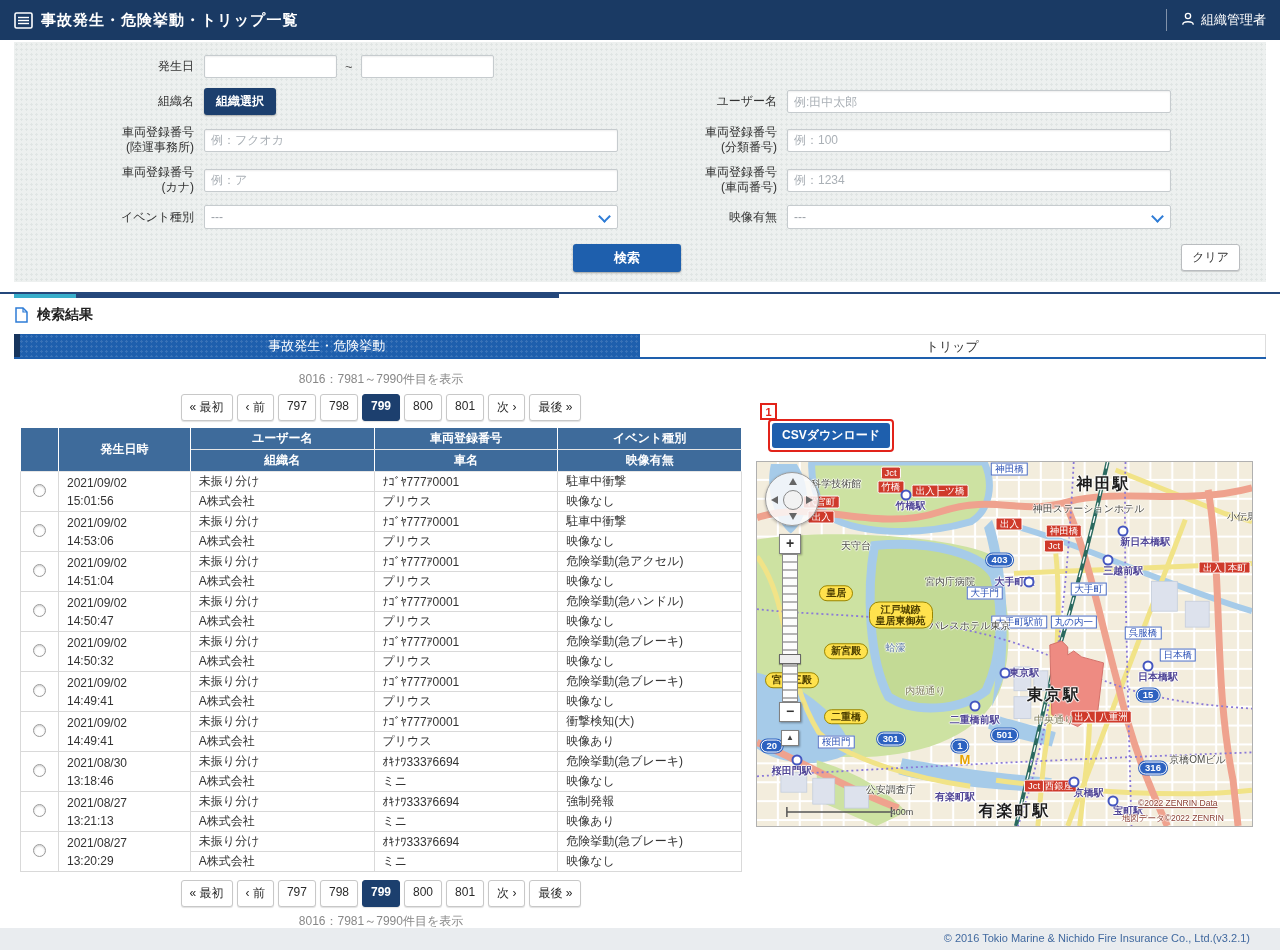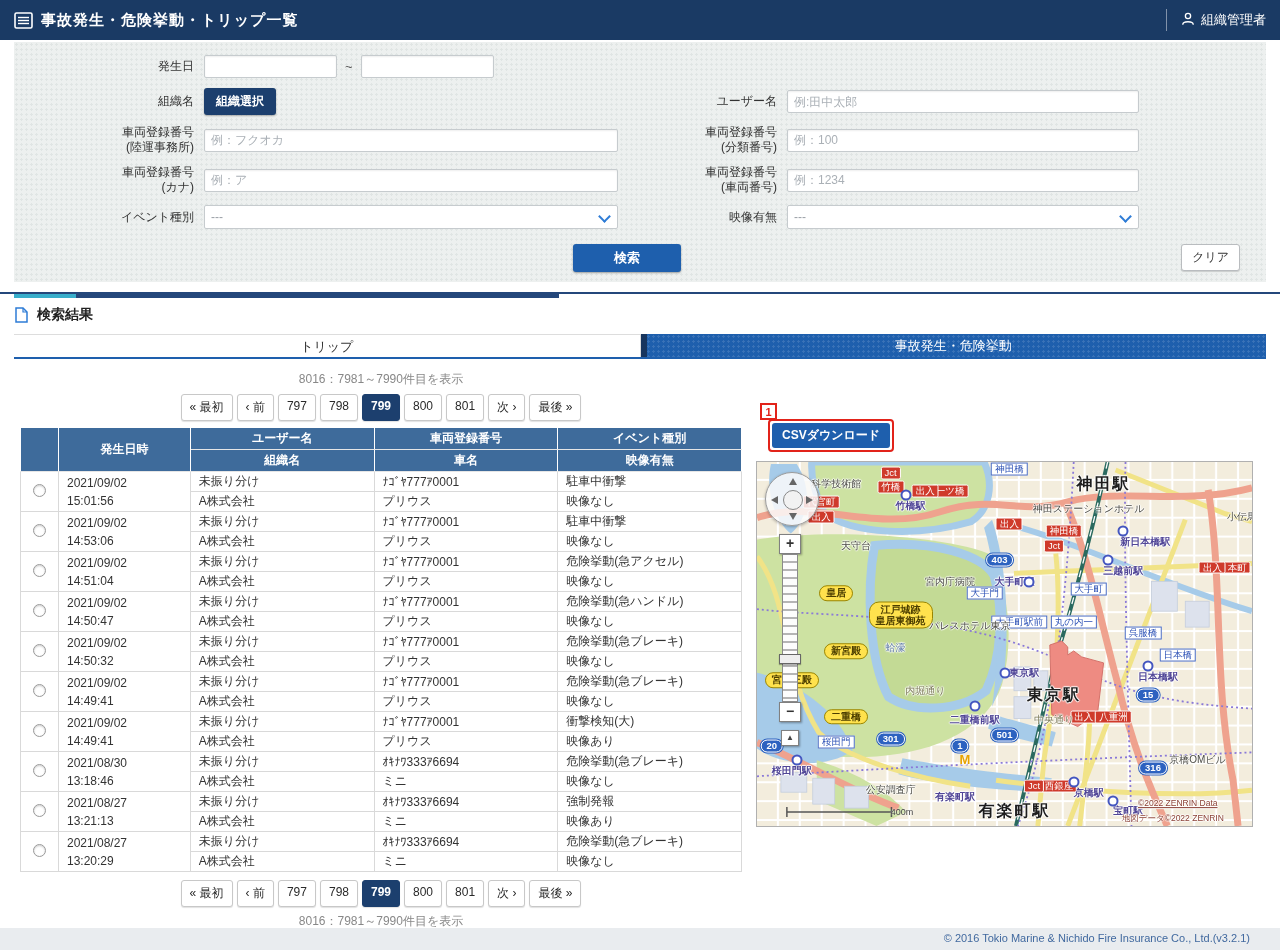--- a/index.html
+++ b/index.html
@@ -26,21 +26,21 @@
            background-image:radial-gradient(circle,#e0e5e4 1px,transparent 1.2px); background-size:5px 5px;
            padding:8px 26px 12px 0; }
   .form { display:grid; grid-template-columns:1fr 1fr; }
   .field { display:flex; align-items:center; margin:5px 0; }
   .flabel { width:190px; text-align:right; padding-right:10px; font-size:12px; color:#333; line-height:1.25; }
   .fr .flabel { width:160px; }
   .flabel .sub { display:block; font-size:12px; }
   .tin { height:23px; border:1px solid #c6cbce; background:#fff; font-size:12px; padding:0 6px; color:#333;
          box-shadow:inset 0 1px 2px rgba(0,0,0,.07); border-radius:2px; }
   .tin::placeholder { color:#aab0b6; }
-  .w-main { width:414px; } .fr .w-main { width:352px; }
+  .w-main { width:414px; } .fr .w-main { width:384px; }
   .w-date { width:133px; }
   .dsep { margin:0 8px; color:#555; font-size:13px; }
   .btn-navy { background:#1c3f6e; color:#fff; border:none; border-radius:3px; font-size:12px; font-weight:bold;
               padding:5px 12px; cursor:pointer; box-shadow:0 1px 2px rgba(0,0,0,.3); }
   .selwrap { position:relative; display:inline-block; }
   .sel { display:flex; align-items:center; height:24px; border:1px solid #c6cbce; background:#fff; border-radius:2px;
          font-size:12px; color:#9aa0a6; padding:0 6px; cursor:pointer; }
   .selwrap::after { content:""; position:absolute; right:9px; top:7px; width:7px; height:7px;
                     border-right:2px solid #2e7cd6; border-bottom:2px solid #2e7cd6; transform:rotate(45deg); }
   .actions { position:relative; margin-top:10px; height:26px; }
@@ -217,22 +217,22 @@
       <span class="sec-icon">
         <svg width="15" height="16" viewBox="0 0 15 16">
             <path d="M2,1 h7 l4,4 v10 h-11 z" fill="none" stroke="#2e7cd6" stroke-width="1.5"></path>
             <path d="M9,1 v4 h4" fill="none" stroke="#2e7cd6" stroke-width="1.2"></path>
           </svg>
       </span>
       <h2 class="sec-title">検索結果</h2>
     </div>
 
     <div class="tabs">
+      <div class="tab active">事故発生・危険挙動</div>
       <div class="tab idle">トリップ</div>
-      <div class="tab active">事故発生・危険挙動</div>
     </div>
 
     <div class="results-body">
       <div class="col-left">
         <div class="count">8016：7981～7990件目を表示</div>
         <div class="pgbar">
             <span class="pg">« 最初</span>
             <span class="pg">‹ 前</span>
             <span class="pg">797</span>
             <span class="pg">798</span>

